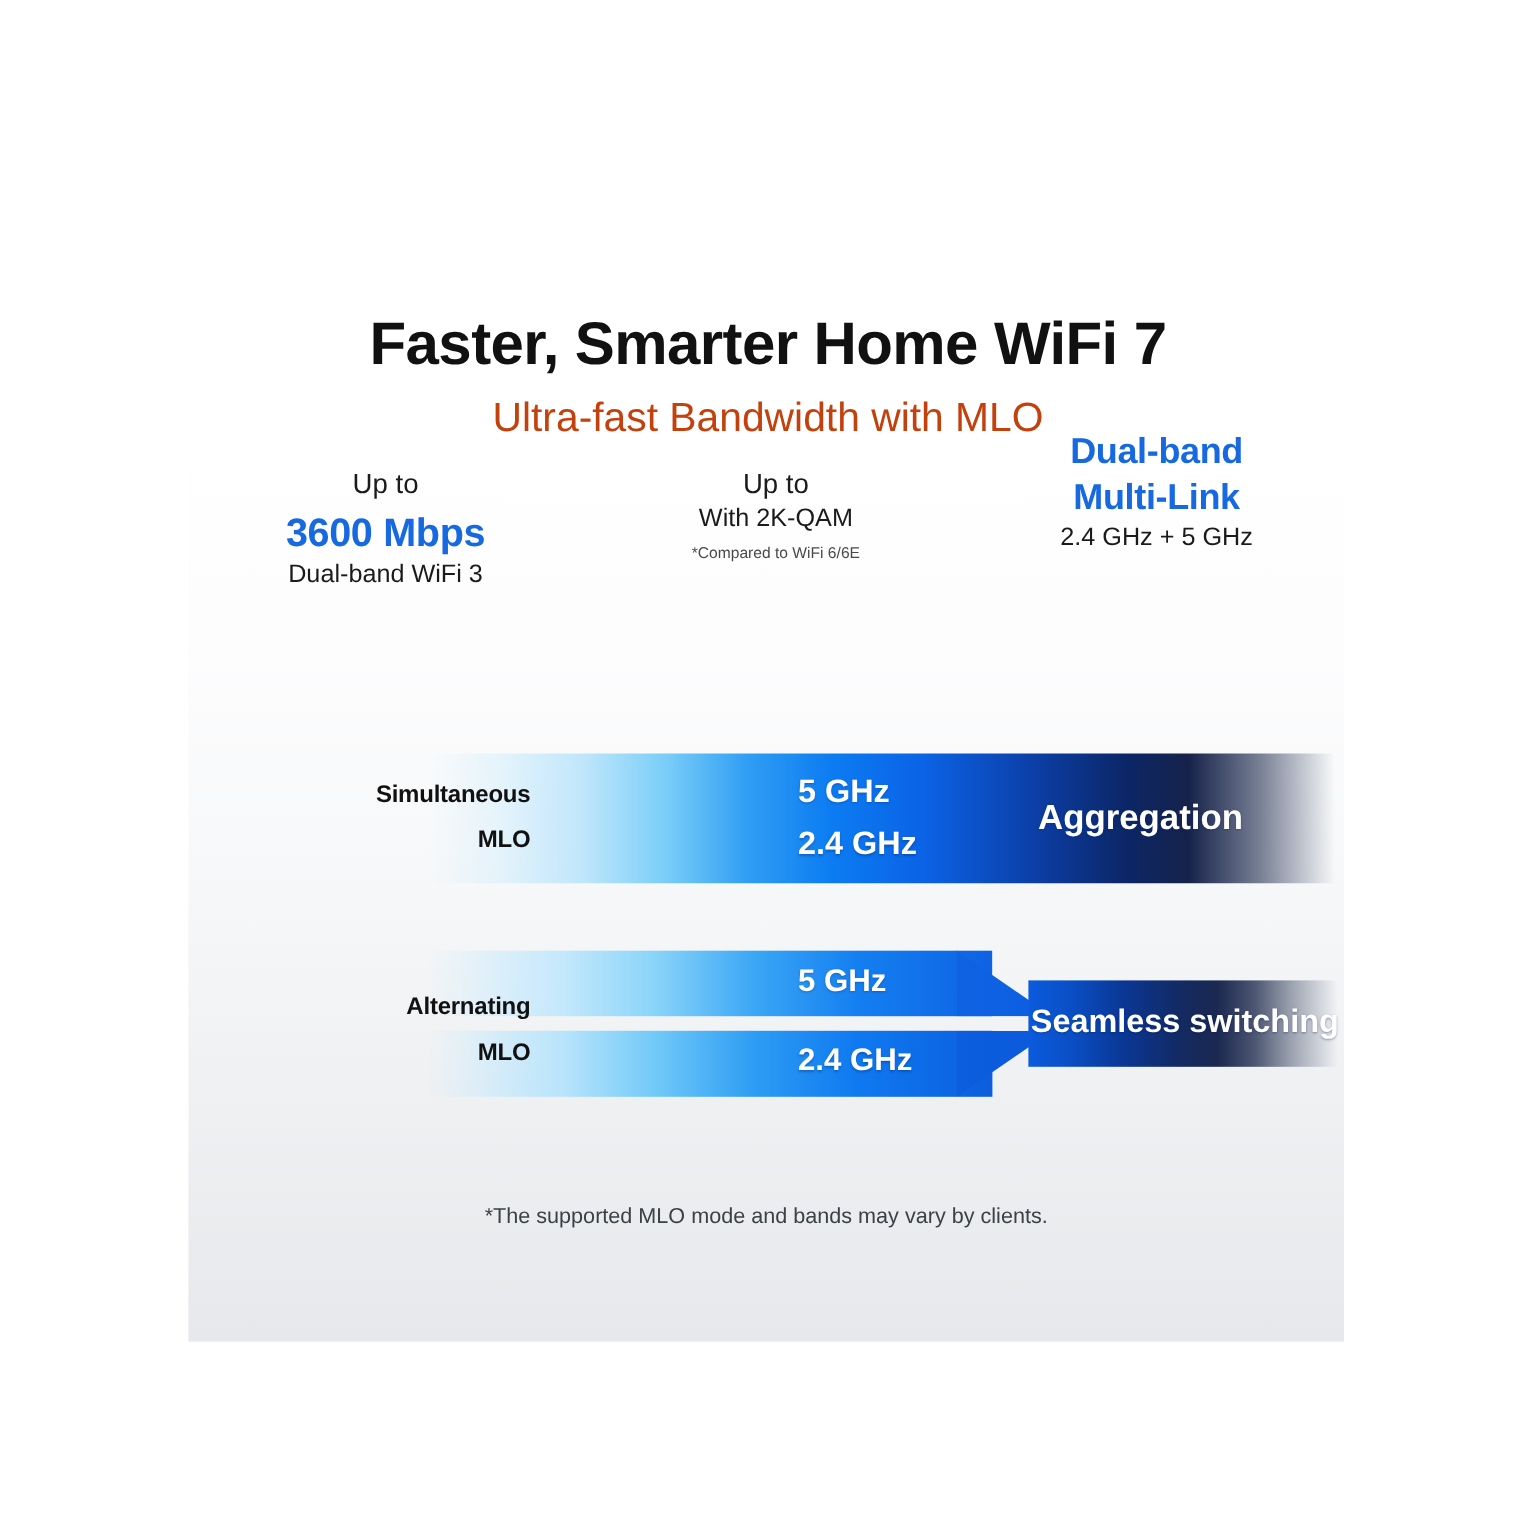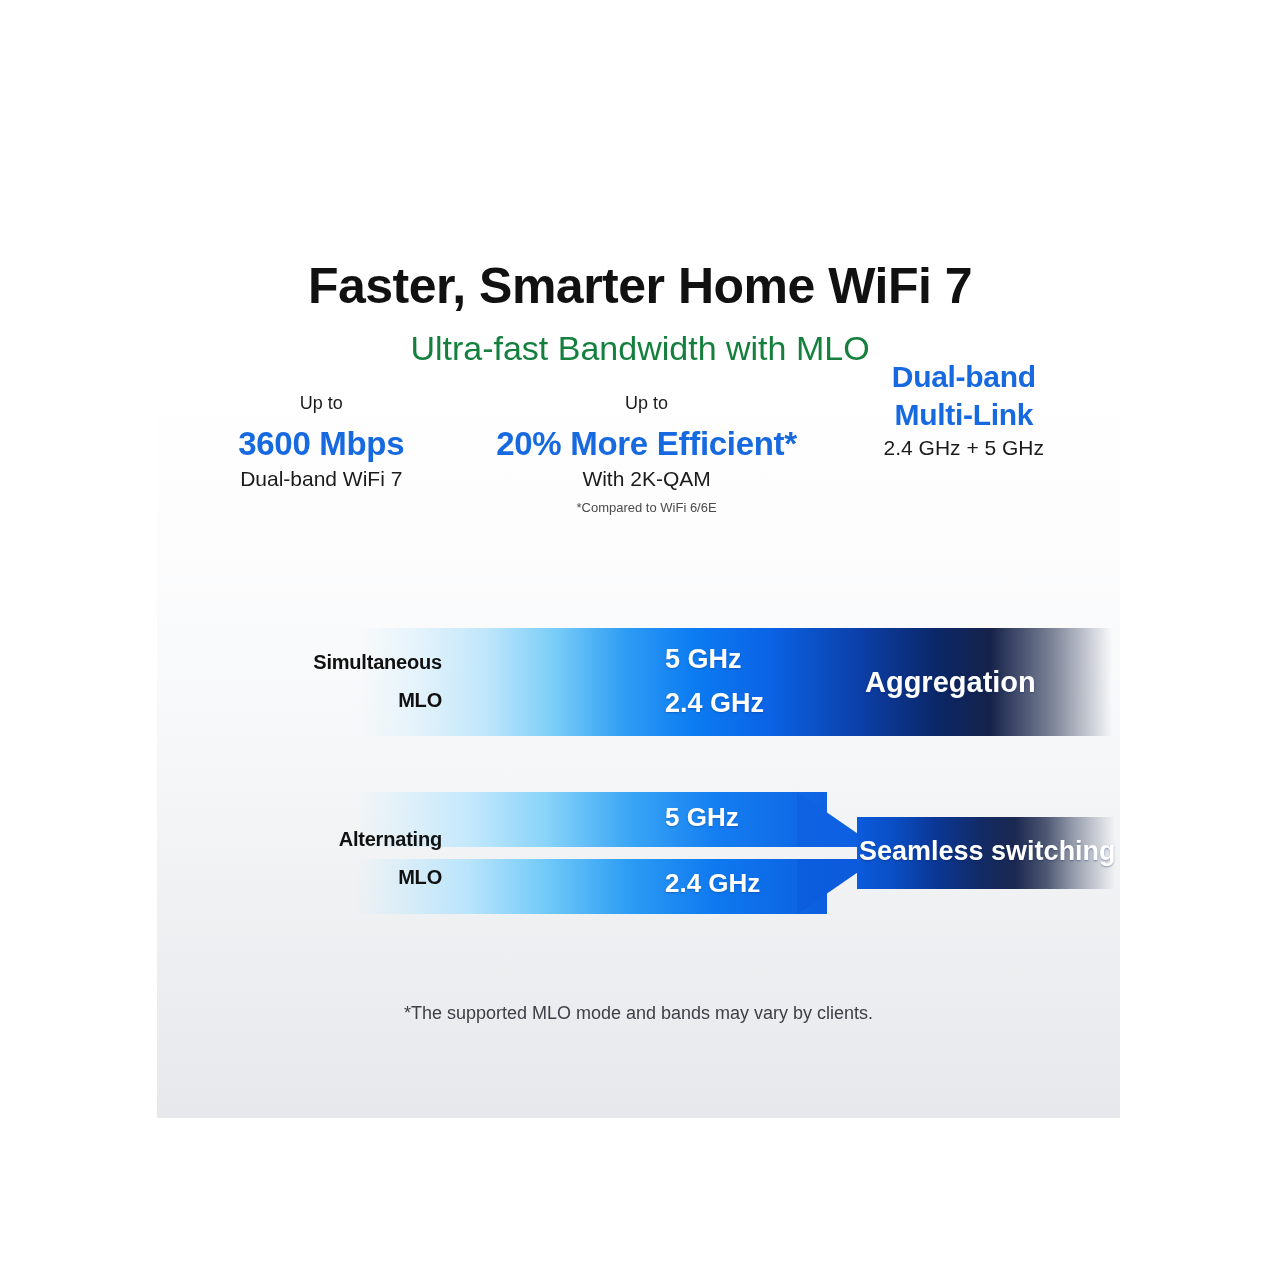--- a/index.html
+++ b/index.html
@@ -36,21 +36,21 @@
   }
 
   .subtitle {
     position: absolute;
     left: 0;
     top: 298px;
     width: 1280px;
     text-align: center;
     font-size: 34px;
     font-weight: 400;
-    color: #15803d;
+    color: #c2410c;
     line-height: 44px;
     white-space: nowrap;
   }
 
   
   .panel {
     position: absolute;
     left: 157px;
     top: 358px;
     width: 963px;
@@ -75,21 +75,21 @@
   }
   .stat-col {
     flex: 1 1 0;
     text-align: center;
     position: relative;
   }
   .stat-col.col-first  { flex: 1.02 1 0; }
   .stat-col.col-third  { flex: 0.97 1 0; }
 
   .stat-kicker {
-    font-size: 18px;
+    font-size: 23px;
     font-weight: 400;
     color: #1b1b1b;
     line-height: 30px;
     white-space: nowrap;
   }
   .stat-kicker.blank { visibility: hidden; }
 
   .stat-main {
     font-size: 33px;
     font-weight: 700;
@@ -300,26 +300,25 @@
   <div class="panel"></div>
 
   <h1 class="title">Faster, Smarter Home WiFi 7</h1>
   <h2 class="subtitle">Ultra-fast Bandwidth with MLO</h2>
 
   <div class="stats">
 
     <div class="stat-col col-first">
       <div class="stat-kicker">Up to</div>
       <div class="stat-main">3600 Mbps</div>
-      <div class="stat-sub">Dual-band WiFi 7</div>
+      <div class="stat-sub">Dual-band WiFi 3</div>
     </div>
 
     <div class="stat-col col-second">
       <div class="stat-kicker">Up to</div>
-      <div class="stat-main">20% More Efficient*</div>
       <div class="stat-sub">With 2K-QAM</div>
       <div class="stat-foot">*Compared to WiFi 6/6E</div>
     </div>
 
     <div class="stat-col col-third">
       <div class="stat-kicker blank"></div>
       <div class="stat-main two-line">
         <span>Dual-band</span>
         <span class="l2">Multi-Link</span>
       </div>

